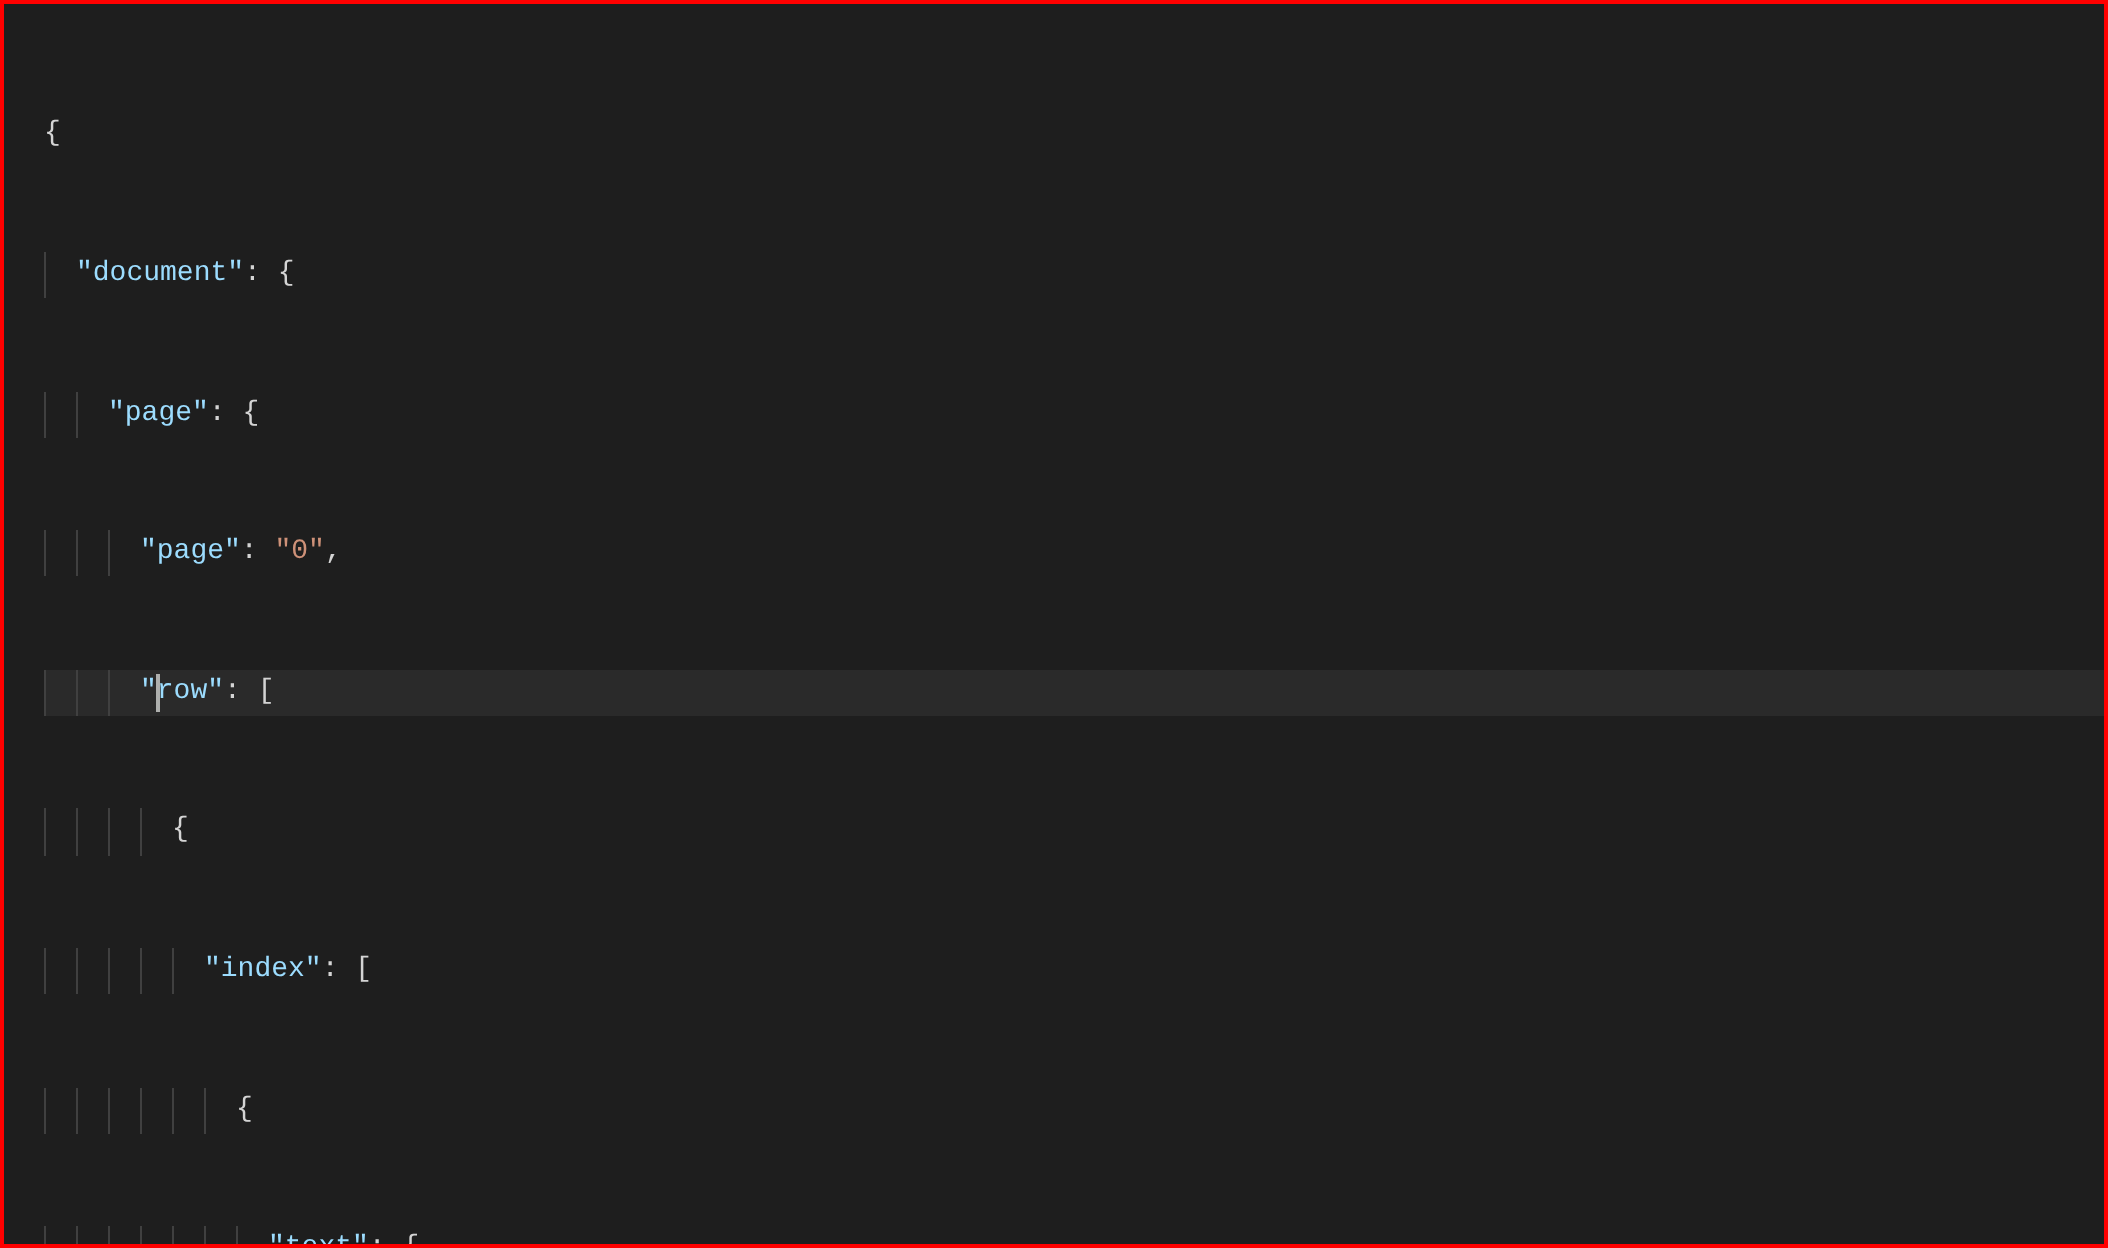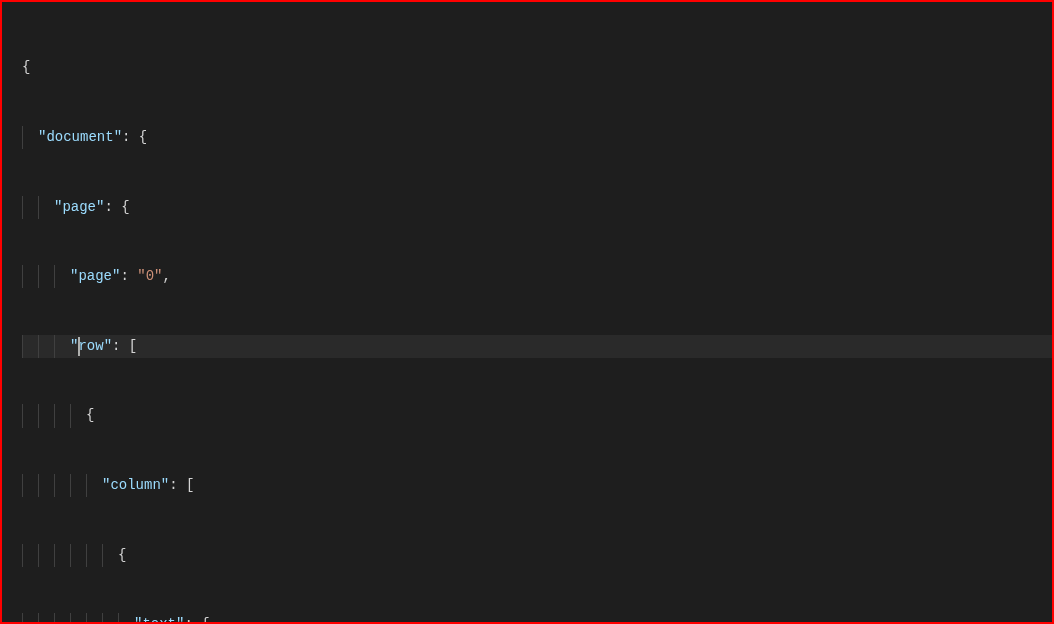--- a/index.html
+++ b/index.html
@@ -62,21 +62,21 @@
 <div class="line"><span class="indent-guide"></span><span class="key">"<span>document</span>"</span><span class="colon">: </span><span class="curly">{</span></div>
 
 <div class="line"><span class="indent-guide"></span><span class="indent-guide"></span><span class="key">"<span>page</span>"</span><span class="colon">: </span><span class="curly">{</span></div>
 
 <div class="line"><span class="indent-guide"></span><span class="indent-guide"></span><span class="indent-guide"></span><span class="key">"<span>page</span>"</span><span class="colon">: </span><span class="str">"<span>0</span>"</span><span class="comma">,</span></div>
 
 <div class="line active"><span class="cursor"></span><span class="indent-guide"></span><span class="indent-guide"></span><span class="indent-guide"></span><span class="key">"<span>row</span>"</span><span class="colon">: </span><span class="bracket">[</span></div>
 
 <div class="line"><span class="indent-guide"></span><span class="indent-guide"></span><span class="indent-guide"></span><span class="indent-guide"></span><span class="curly">{</span></div>
 
-<div class="line"><span class="indent-guide"></span><span class="indent-guide"></span><span class="indent-guide"></span><span class="indent-guide"></span><span class="indent-guide"></span><span class="key">"<span>column</span>"</span><span class="colon">: </span><span class="bracket">[</span></div>
+<div class="line"><span class="indent-guide"></span><span class="indent-guide"></span><span class="indent-guide"></span><span class="indent-guide"></span><span class="indent-guide"></span><span class="key">"<span>index</span>"</span><span class="colon">: </span><span class="bracket">[</span></div>
 
 <div class="line"><span class="indent-guide"></span><span class="indent-guide"></span><span class="indent-guide"></span><span class="indent-guide"></span><span class="indent-guide"></span><span class="indent-guide"></span><span class="curly">{</span></div>
 
 <div class="line"><span class="indent-guide"></span><span class="indent-guide"></span><span class="indent-guide"></span><span class="indent-guide"></span><span class="indent-guide"></span><span class="indent-guide"></span><span class="indent-guide"></span><span class="key">"<span>text</span>"</span><span class="colon">: </span><span class="curly">{</span></div>
 
 
 
 
 
 

